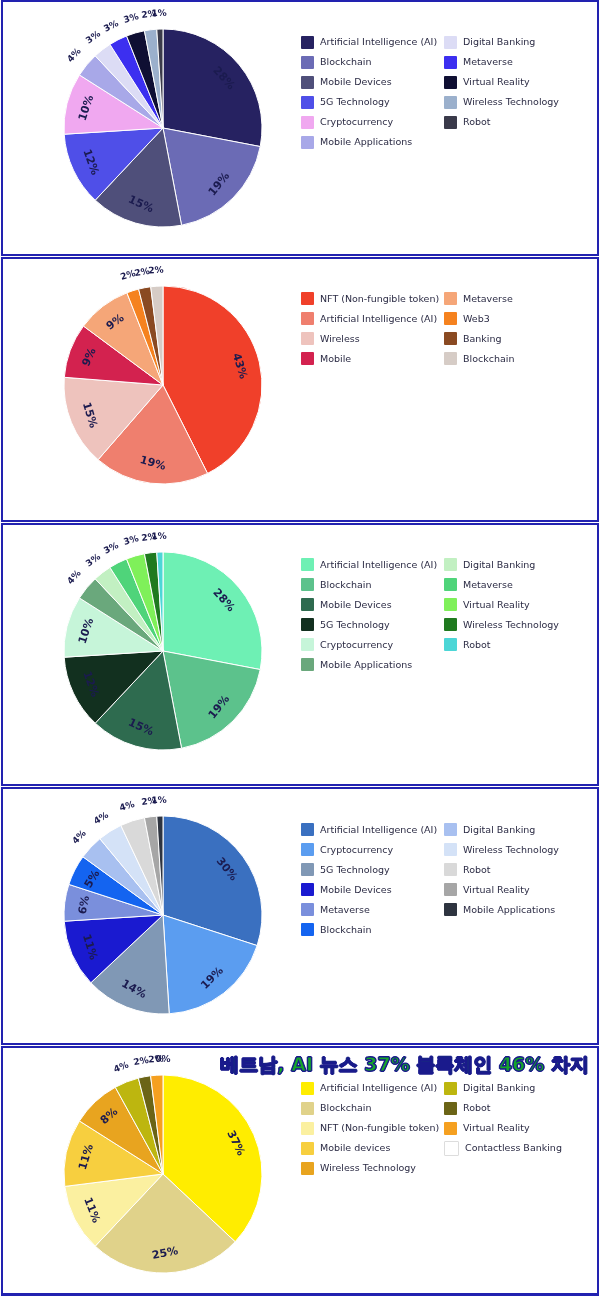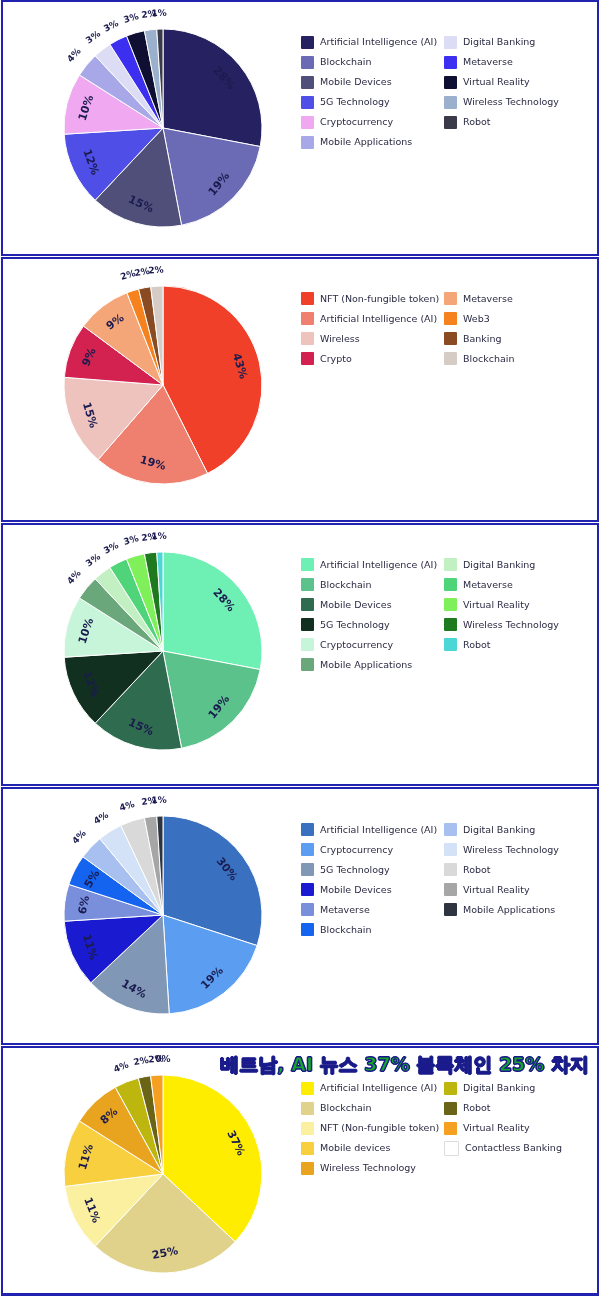--- a/index.html
+++ b/index.html
@@ -136,21 +136,21 @@
           <div class="legrow">
             <span class="swatch" style="background: rgb(239, 127, 110);"></span>
             <span class="legtxt">Artificial Intelligence (AI)</span>
           </div>
           <div class="legrow">
             <span class="swatch" style="background: rgb(238, 195, 189);"></span>
             <span class="legtxt">Wireless</span>
           </div>
           <div class="legrow">
             <span class="swatch" style="background: rgb(211, 34, 79);"></span>
-            <span class="legtxt">Crypto</span>
+            <span class="legtxt">Mobile</span>
           </div>
         </div>
         <div class="legcol">
           <div class="legrow">
             <span class="swatch" style="background: rgb(245, 166, 120);"></span>
             <span class="legtxt">Metaverse</span>
           </div>
           <div class="legrow">
             <span class="swatch" style="background: rgb(245, 130, 31);"></span>
             <span class="legtxt">Web3</span>
@@ -297,21 +297,21 @@
           </div>
           <div class="legrow">
             <span class="swatch" style="background: rgb(46, 52, 64);"></span>
             <span class="legtxt">Mobile Applications</span>
           </div>
         </div>
       </div>
   </div>
 
   <div class="panel p5">
-    <div class="title t-long">베트남, AI 뉴스 37% 블록체인 25% 차지</div>
+    <div class="title t-long">베트남, AI 뉴스 37% 블록체인 46% 차지</div>
     <div class="chart-wrap">
       <div class="pie-holder"><svg width="200" height="200" viewBox="0 0 200 200">
             <path d="M 100 100 L 100 1 A 99 99 0 0 1 172.16789411471976 167.77016348694016 Z" fill="#ffed00" stroke="#ffffff" stroke-width="1"></path>
             <path d="M 100 100 L 172.16789411471976 167.77016348694016 A 99 99 0 0 1 32.22983651305985 172.1678941147198 Z" fill="#e0d28a" stroke="#ffffff" stroke-width="1"></path>
             <path d="M 100 100 L 32.22983651305985 172.1678941147198 A 99 99 0 0 1 1.7806445698666948 112.40799012286615 Z" fill="#fbf0a0" stroke="#ffffff" stroke-width="1"></path>
             <path d="M 100 100 L 1.7806445698666948 112.40799012286615 A 99 99 0 0 1 16.411535375300517 46.95314729707932 Z" fill="#f7cf3f" stroke="#ffffff" stroke-width="1"></path>
             <path d="M 100 100 L 16.411535375300517 46.95314729707932 A 99 99 0 0 1 52.306386263930264 13.24563867565746 Z" fill="#e8a41f" stroke="#ffffff" stroke-width="1"></path>
             <path d="M 100 100 L 52.306386263930264 13.24563867565746 A 99 99 0 0 1 75.37970117067941 4.110267048265513 Z" fill="#bdb60f" stroke="#ffffff" stroke-width="1"></path>
             <path d="M 100 100 L 75.37970117067941 4.110267048265513 A 99 99 0 0 1 87.59200987713393 1.7806445698666948 Z" fill="#6b6416" stroke="#ffffff" stroke-width="1"></path>
             <path d="M 100 100 L 87.59200987713393 1.7806445698666948 A 99 99 0 0 1 99.99999999999999 1 Z" fill="#f5a020" stroke="#ffffff" stroke-width="1"></path>

